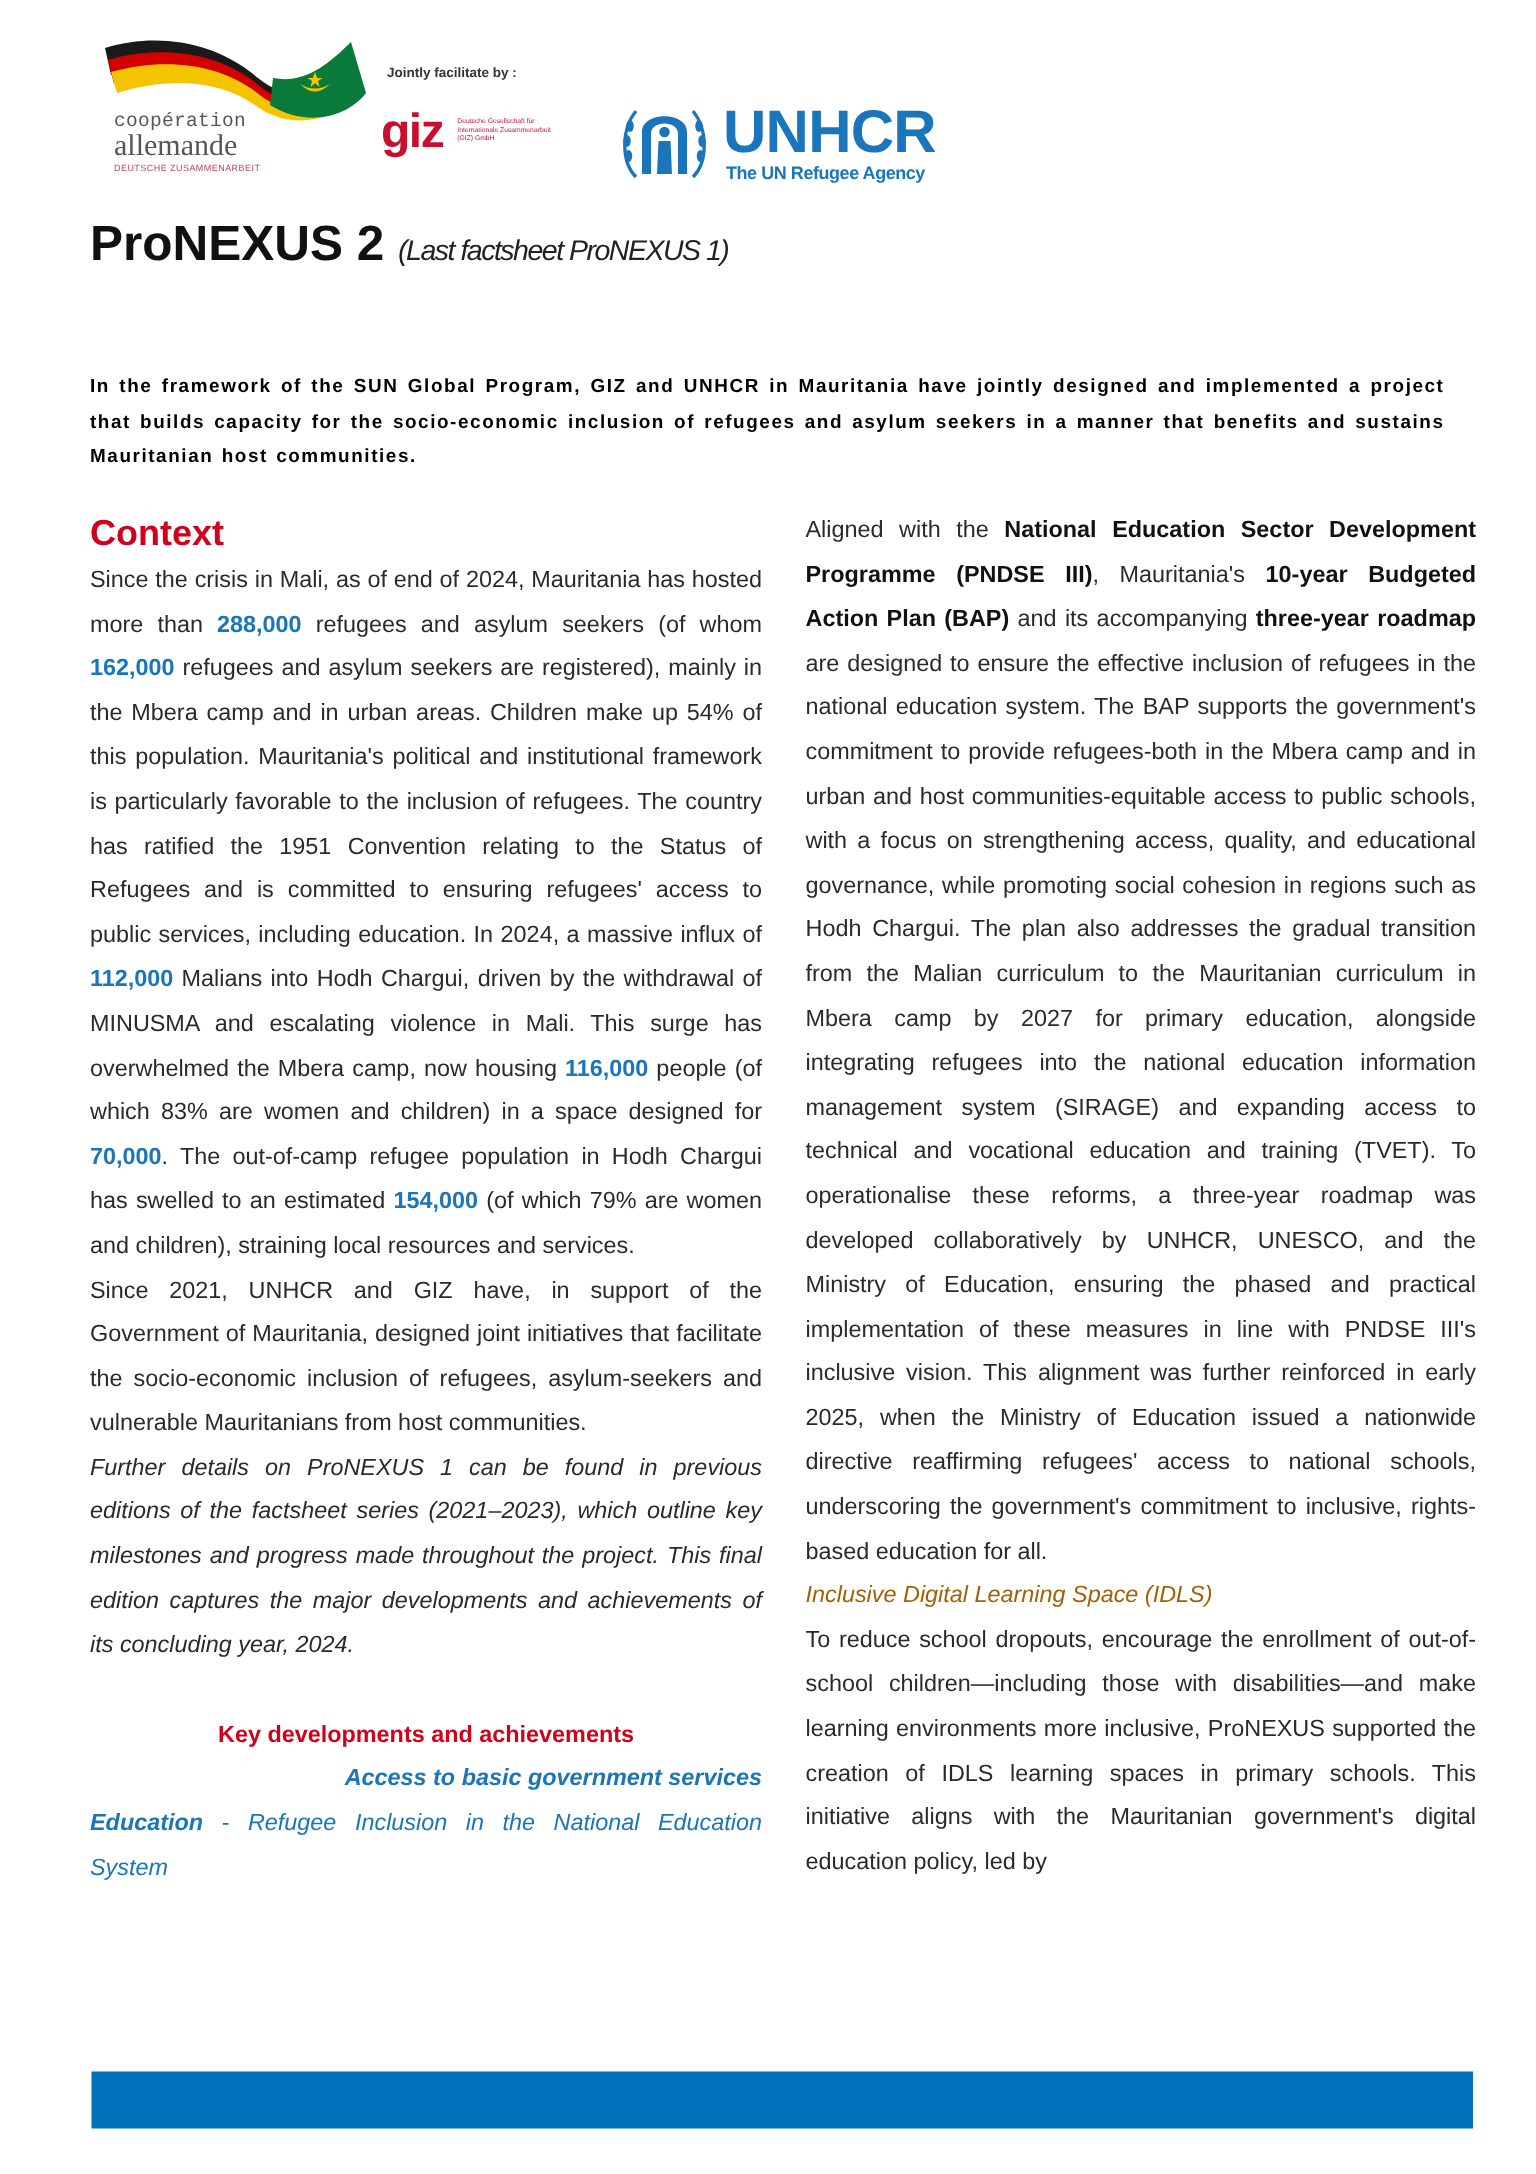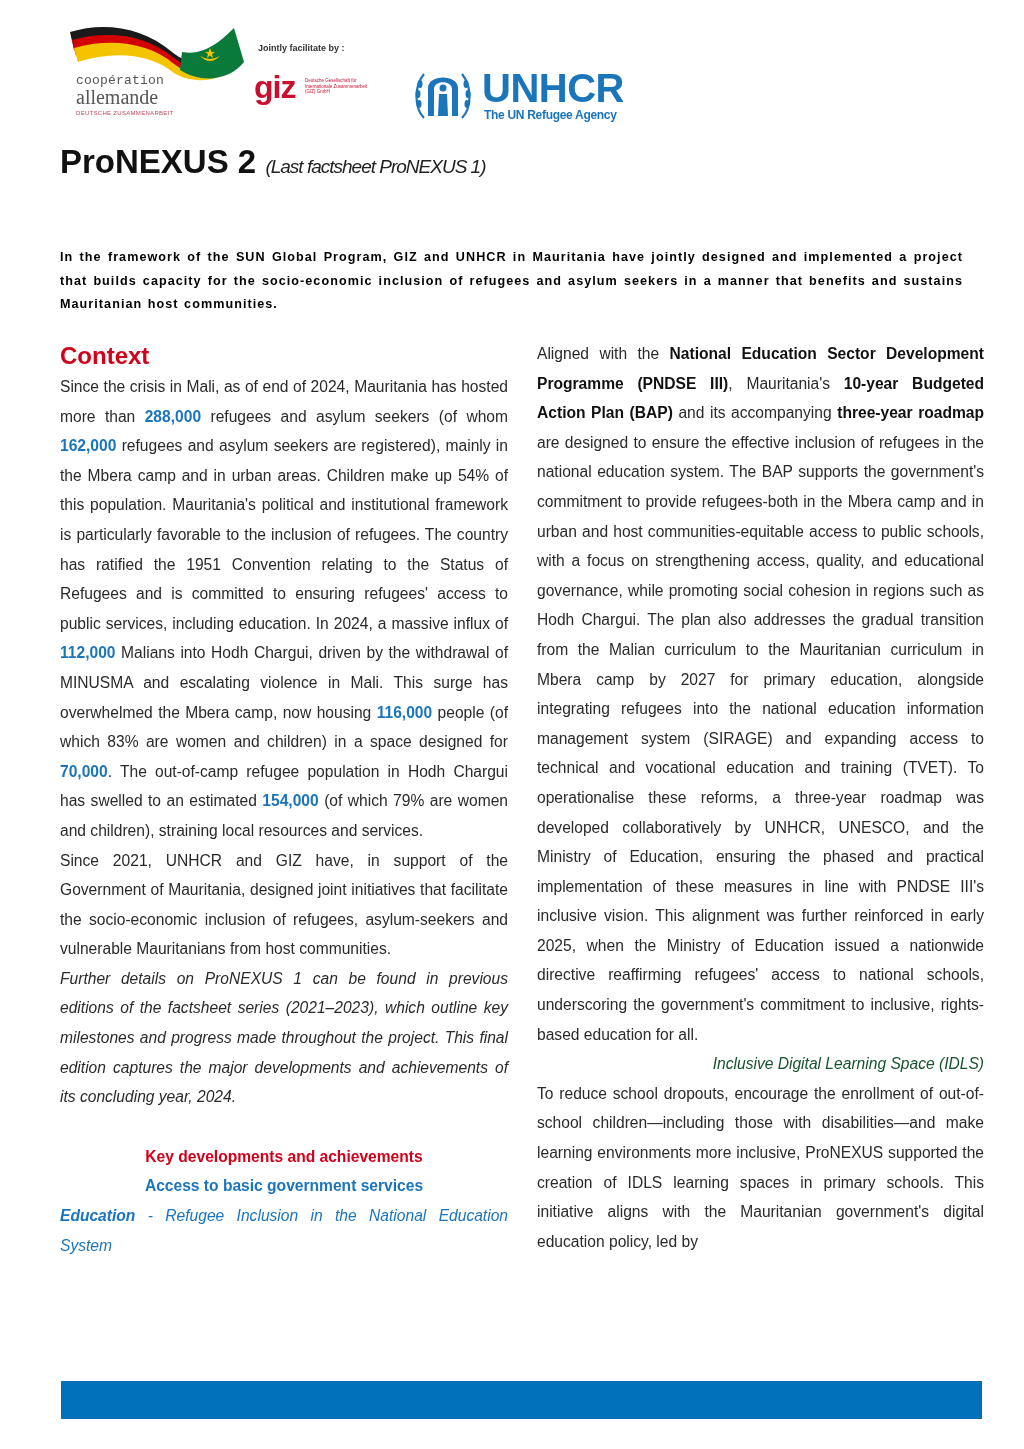--- a/index.html
+++ b/index.html
@@ -42,24 +42,24 @@
          text-align: justify; }
   .col-left { left: 60px; top: 340px; }
   .col-right { left: 537px; top: 339px; width: 447px; }
   .col p { margin: 0; }
   .h-context { font-size: 24px; font-weight: bold; color: #d0021b; line-height: 32px; margin: 0; }
   .num { color: #1a75bb; font-weight: bold; }
   .b { font-weight: bold; color: #111; }
   .it { font-style: italic; }
   .spacer { height: 30px; }
   .h-key { font-weight: bold; color: #d0021b; margin: 0; text-align: center; }
-  .h-access { font-weight: bold; color: #1a75bb; margin: 0; text-align: center; }
+  .h-access { font-weight: bold; font-style: italic; color: #1a75bb; margin: 0; text-align: right; }
   .h-edu { color: #1a75bb; font-style: italic; margin: 0; }
   .h-edu .strong { font-weight: bold; margin-top: 16px; }
-  .h-idls { color: #14532d; font-style: italic; margin: 0; text-align: right; }
+  .h-idls { color: #a16207; font-style: italic; margin: 0; text-align: left; }
 
   
   .footer-bar { position: absolute; left: 61px; top: 1381px; width: 921px; height: 38px; background: #0070ba; }
 </style>
 </head>
 <body>
 
 <div class="logo-coop">
   <svg width="195" height="60" viewBox="0 0 195 60" style="position:absolute;left:0;top:0">
     <path d="M8,10 C40,0 80,4 110,30 C130,46 150,44 170,24 L175,40 C155,62 128,62 106,42 C80,20 44,16 12,28 Z" fill="#1a1a1a"></path>

